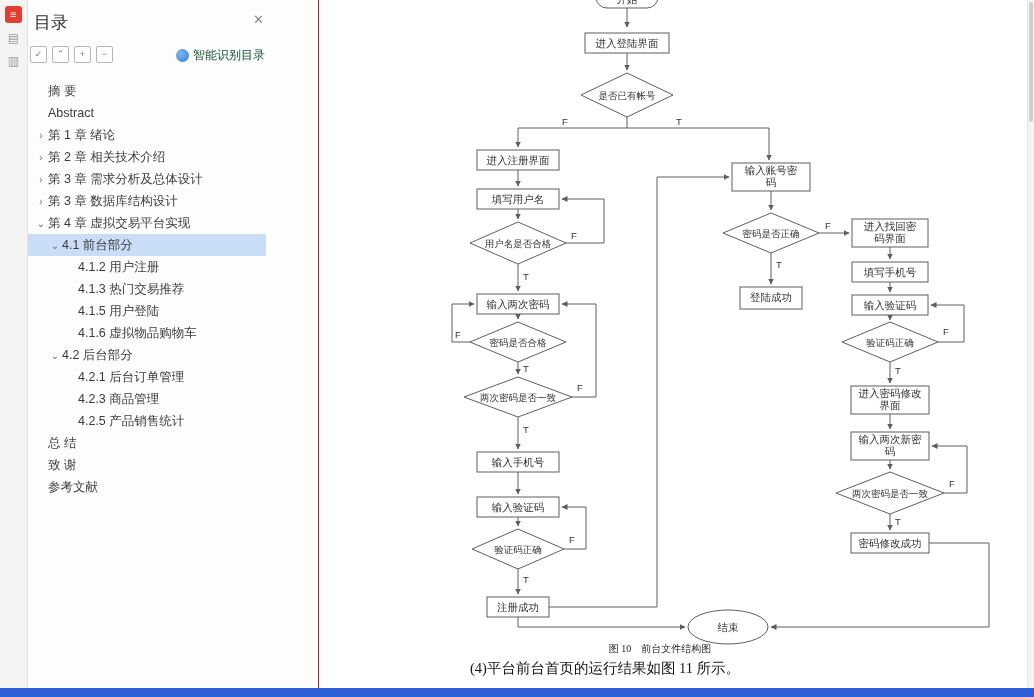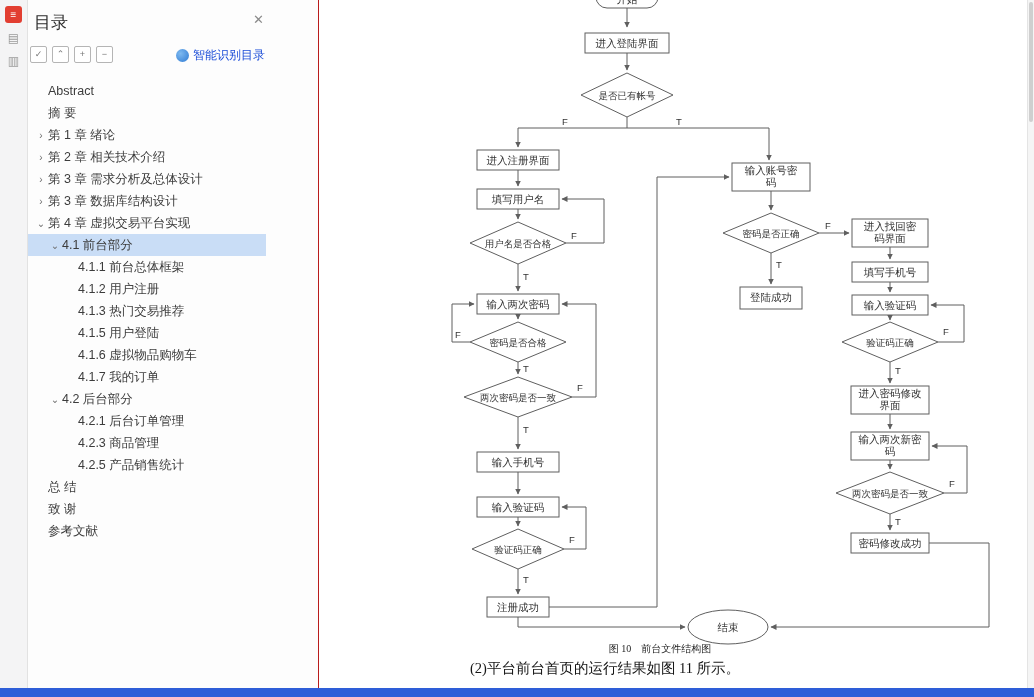--- a/index.html
+++ b/index.html
@@ -15,21 +15,21 @@
 
   
   .sidebar{position:absolute;left:28px;top:0;bottom:9px;width:290px;background:#fdfdfd;border-right:4px solid #b91c1c}
   .sb-title{position:absolute;left:6px;top:11px;font-size:17px;color:#2b2b2b}
   .sb-close{position:absolute;right:54px;top:12px;font-size:13px;color:#8a8a8a;cursor:pointer}
   .sb-tools{position:absolute;top:46px;left:0;right:0;height:18px}
   .tool-btn{position:absolute;top:0;width:15px;height:15px;border:1px solid #b5b5b5;border-radius:2px;
             color:#777;font-size:9px;line-height:15px;text-align:center;background:#fff;cursor:pointer}
   .tb0{left:2px}.tb1{left:24px}.tb2{left:46px}.tb3{left:68px}
   .smart{position:absolute;top:1px;right:53px;height:16px;display:flex;align-items:center;gap:4px;
-         font-size:12px;color:#1d4ed8;cursor:pointer}
+         font-size:12px;color:#14532d;cursor:pointer}
   .smart-icon{width:13px;height:13px;border-radius:50%;background:radial-gradient(circle at 35% 35%,#7db9f0,#2f7bd3)}
 
   .sb-tree{position:absolute;top:80px;left:0;width:238px}
   .row{display:flex;align-items:center;height:22px;font-size:12.5px;color:#3c3c3c;cursor:pointer;white-space:nowrap}
   .row.sel{background:#c9ddf6}
   .chev{width:14px;text-align:center;color:#707070;font-size:10px;flex:none}
   .lv0{padding-left:6px}
   .lv1{padding-left:20px}
   .lv2{padding-left:36px}
 
@@ -75,25 +75,25 @@
       <div class="tool-btn tb3">−</div>
       <div class="smart">
         <span class="smart-icon"></span>
         <span>智能识别目录</span>
       </div>
     </div>
 
     <div class="sb-tree">
       <div class="row lv0">
           <span class="chev"></span>
+          <span>摘 要</span>
+        </div>
+      <div class="row lv0">
+          <span class="chev"></span>
           <span>Abstract</span>
-        </div>
-      <div class="row lv0">
-          <span class="chev"></span>
-          <span>摘 要</span>
         </div>
       <div class="row lv0">
           <span class="chev">›</span>
           <span>第 1 章 绪论</span>
         </div>
       <div class="row lv0">
           <span class="chev">›</span>
           <span>第 2 章 相关技术介绍</span>
         </div>
       <div class="row lv0">
@@ -107,41 +107,33 @@
       <div class="row lv0">
           <span class="chev">⌄</span>
           <span>第 4 章 虚拟交易平台实现</span>
         </div>
       <div class="row lv1 sel">
           <span class="chev">⌄</span>
           <span>4.1 前台部分</span>
         </div>
       <div class="row lv2">
           <span class="chev"></span>
-          <span>4.1.1 前台总体框架</span>
-        </div>
-      <div class="row lv2">
-          <span class="chev"></span>
           <span>4.1.2 用户注册</span>
         </div>
       <div class="row lv2">
           <span class="chev"></span>
           <span>4.1.3 热门交易推荐</span>
         </div>
       <div class="row lv2">
           <span class="chev"></span>
           <span>4.1.5 用户登陆</span>
         </div>
       <div class="row lv2">
           <span class="chev"></span>
           <span>4.1.6 虚拟物品购物车</span>
-        </div>
-      <div class="row lv2">
-          <span class="chev"></span>
-          <span>4.1.7 我的订单</span>
         </div>
       <div class="row lv1">
           <span class="chev">⌄</span>
           <span>4.2 后台部分</span>
         </div>
       <div class="row lv2">
           <span class="chev"></span>
           <span>4.2.1 后台订单管理</span>
         </div>
       <div class="row lv2">
@@ -330,21 +322,21 @@
         <rect x="532" y="533" width="78" height="20"></rect>
         <text x="571" y="546.5">密码修改成功</text>
       </g>
       <g>
         <ellipse cx="409" cy="627" rx="40" ry="17"></ellipse>
         <text x="409" y="630.5">结束</text>
       </g>
     </svg>
 
     <div class="caption">图 10　前台文件结构图</div>
-    <div class="para">(2)平台前台首页的运行结果如图 11 所示。</div>
+    <div class="para">(4)平台前台首页的运行结果如图 11 所示。</div>
   </div>
 
   <div class="scrollbar">
     <div class="thumb"></div>
   </div>
 
   <div class="bottom-bar"></div>
 </div>
 
 </body></html>

